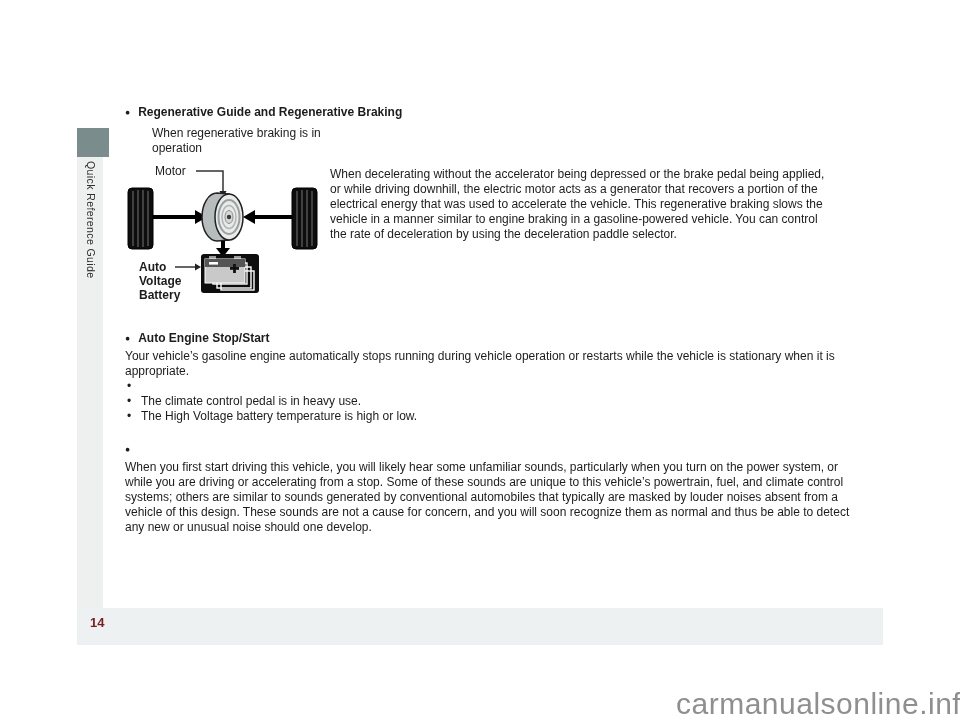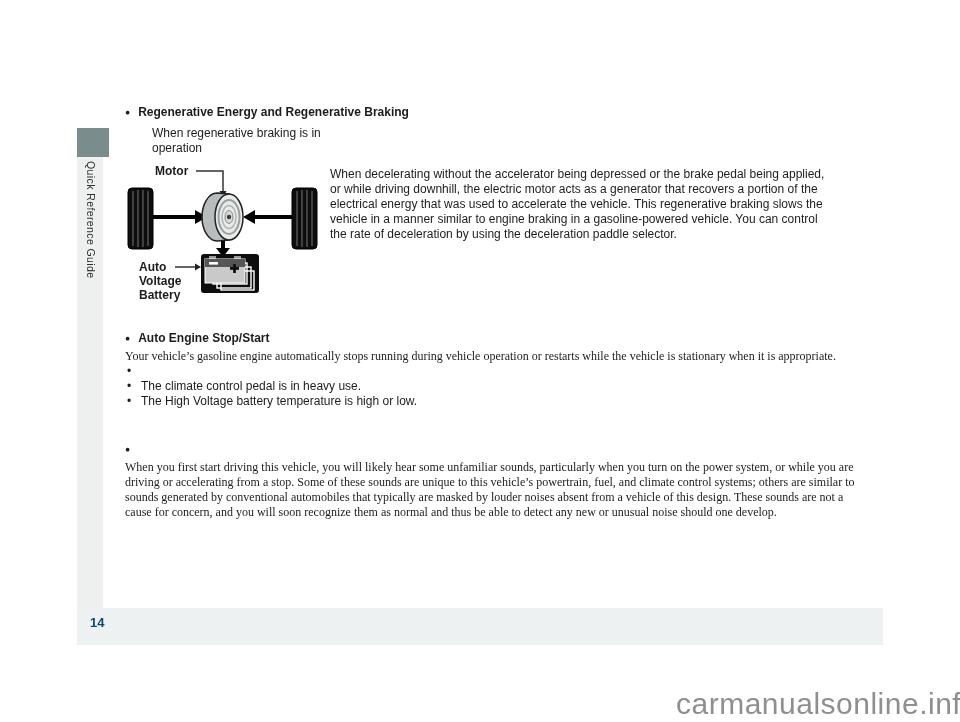--- a/index.html
+++ b/index.html
@@ -17,50 +17,50 @@
   .content { position:absolute; left:125px; top:100px; width:740px; font-size:12px; line-height:15px; }
   .section-heading { display:flex; align-items:baseline; font-weight:bold; font-size:12px; margin-bottom:2px; }
   .hbullet { font-size:8.5px; margin-right:8px; position:relative; top:-1px; }
 
   .heading-regen { position:absolute; left:0; top:5px; }
   .regen-caption { position:absolute; left:7px; top:26px; width:178px;margin-left:20px; }
   .regen-body    { position:absolute; left:205px; top:27px; width:505px;margin-top:40px; }
 
   .diagram { position:absolute; left:0; top:60px; width:200px; height:150px; }
   .diagram svg { position:absolute; left:0; top:0; }
-  .motor-label   { position:absolute; left:30px; top:4px;  font-weight:bold; }
+  .motor-label   { position:absolute; left:30px; top:4px;  font-weight:normal; }
   .battery-label { position:absolute; left:14px; top:100px; width:52px; font-weight:bold; line-height:14px; }
 
   .section-auto   { position:absolute; left:0; top:231px; width:736px; }
   .section-sounds { position:absolute; left:0; top:343px; width:736px; }
-  .section p { margin:0;font-family:Liberation Serif, serif; }
+  .section p { margin:0; }
   .blist { list-style:none; }
   .blist li { display:flex; }
   .lbullet { width:16px; padding-left:2px; }
 
   
   .footer-band { position:absolute; left:77px; top:608px; width:806px; height:37px; background:#edf1f2; }
-  .page-number { position:absolute; left:13px; top:7px; font-size:13px; font-weight:bold; color:#0c4a6e; }
+  .page-number { position:absolute; left:13px; top:7px; font-size:13px; font-weight:bold; color:#7f1d1d; }
   .watermark { position:absolute; left:676px; top:687px; font-size:30px; color:#8f8f8f; letter-spacing:0.5px; }
 </style>
 </head>
 <body>
 
 <div class="page">
 
   <div class="sidebar-tab"></div>
   <div class="sidebar-strip">
     <span class="sidebar-label">Quick Reference Guide</span>
   </div>
 
   <div class="content">
 
     <div class="section-heading heading-regen">
       <span class="hbullet">●</span>
-      <span>Regenerative Energy and Regenerative Braking</span>
+      <span>Regenerative Guide and Regenerative Braking</span>
     </div>
 
     <div class="regen-caption">When regenerative braking is in operation</div>
 
     <p class="regen-body">When decelerating without the accelerator being depressed or the brake pedal being applied, or while driving downhill, the electric motor acts as a generator that recovers a portion of the electrical energy that was used to accelerate the vehicle. This regenerative braking slows the vehicle in a manner similar to engine braking in a gasoline-powered vehicle. You can control the rate of deceleration by using the deceleration paddle selector.</p>
 
     <div class="diagram">
       <svg width="200" height="150" viewBox="0 0 200 150">
 
         <g>

